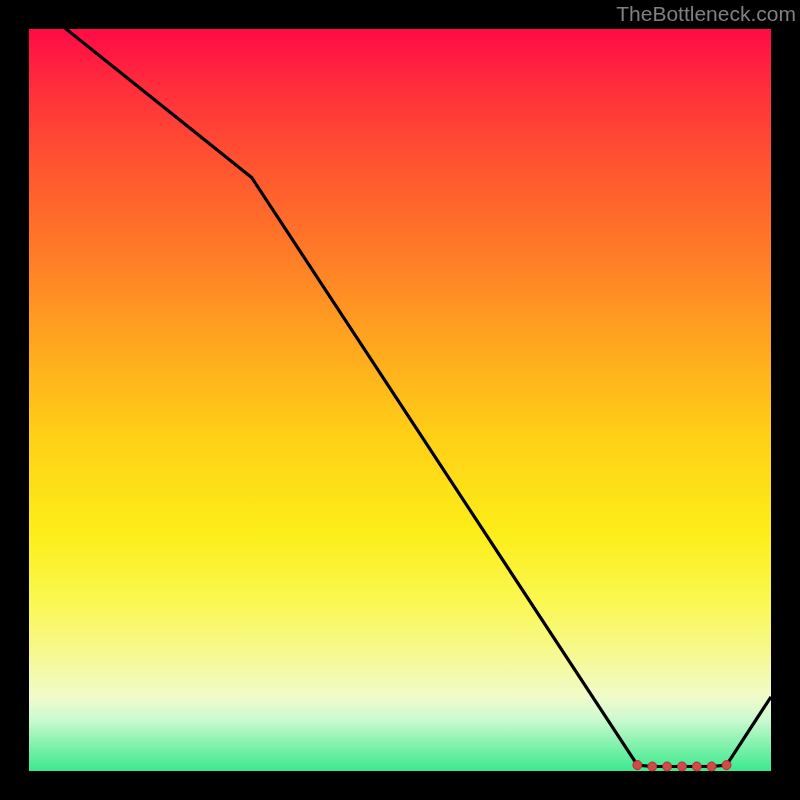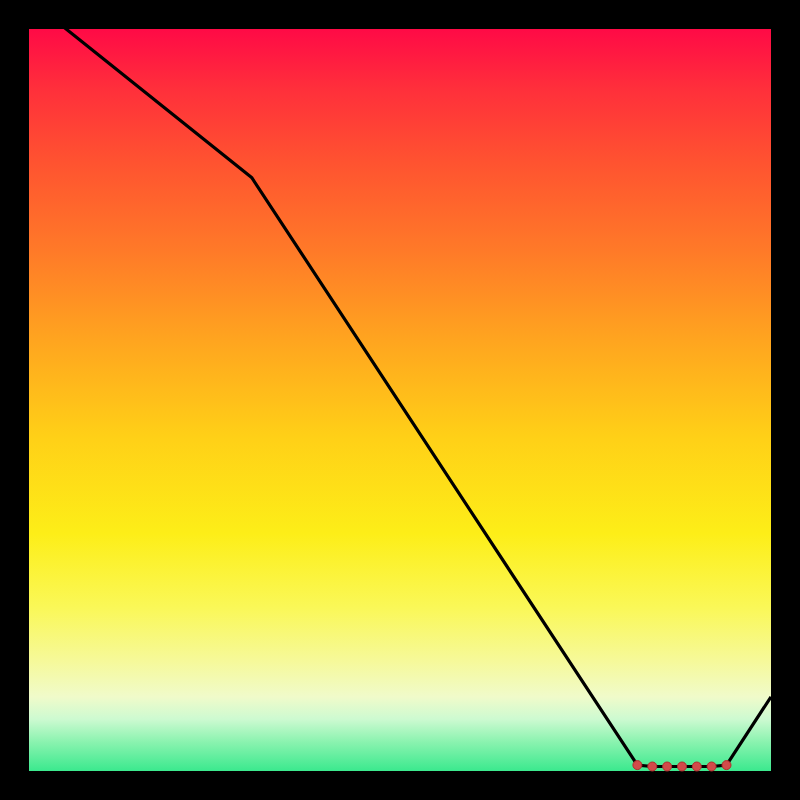--- a/index.html
+++ b/index.html
@@ -58,20 +58,21 @@
     width: 800px;
     height: 800px;
   }
 </style>
 </head>
 <body>
 
 <div class="frame">
   <div class="plot"></div>
 
+  <div class="attribution">TheBottleneck.com</div>
 
   <svg class="overlay" viewBox="0 0 800 800">
     <g>
       <path id="data-line" fill="none" stroke="#000" stroke-width="3.2" stroke-linejoin="round" d="M29.0 -0.7 L251.6 177.4 L637.4 765.1 L652.3 766.5 L667.1 766.5 L682.0 766.5 L696.8 766.5 L711.6 766.5 L726.5 765.1 L771.0 696.8 "></path>
     </g>
     <g id="markers">
         <circle cx="637.4" cy="765.1" r="4.5" fill="#d24a4a" stroke="#b22c2c" stroke-width="1"></circle>
         <circle cx="652.3" cy="766.5" r="4.5" fill="#d24a4a" stroke="#b22c2c" stroke-width="1"></circle>
         <circle cx="667.1" cy="766.5" r="4.5" fill="#d24a4a" stroke="#b22c2c" stroke-width="1"></circle>
         <circle cx="682.0" cy="766.5" r="4.5" fill="#d24a4a" stroke="#b22c2c" stroke-width="1"></circle>

